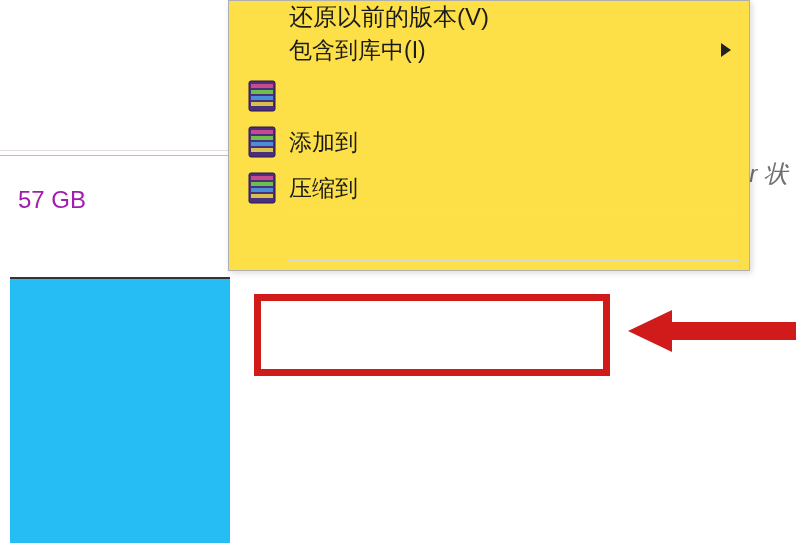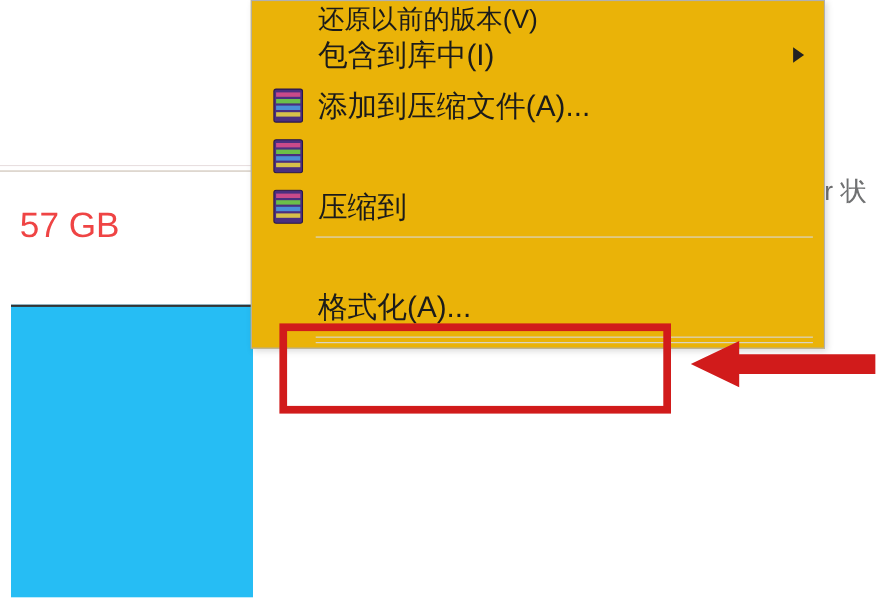--- a/index.html
+++ b/index.html
@@ -32,64 +32,65 @@
     background: #e8dfe0;
     margin-bottom: 4px;
   }
   .hr-line2 {
     height: 1px;
     background: #c9bdb0;
     margin-top: 2px;
   }
   .disk-size {
     padding: 30px 0 0 18px;
-    font-size: 32px;
-    color: #ef4444;
+    font-size: 24px;
+    color: #a21caf;
   }
   .blue-area {
     position: absolute;
     left: 10px;
     top: 277px;
     width: 220px;
     height: 266px;
     background: #26bdf4;
     border-top: 2px solid #333;
   }
   .right-status {
     position: absolute;
     right: 10px;
     top: 158px;
     font-size: 24px;
     color: #707172;
+    font-style: italic;
   }
   .context-menu {
     position: absolute;
     left: 228px;
     top: 0;
     width: 522px;
-    background: #eab308;
+    background: #fde047;
     border: 1px solid #b0b0b0;
     box-shadow: 2px 2px 6px rgba(0,0,0,0.15);
   }
   .menu-item {
     display: flex;
     align-items: center;
     height: 46px;
     padding: 0 12px 0 8px;
     position: relative;
   }
   .menu-icon-col {
     width: 50px;
     display: flex;
     align-items: center;
     justify-content: center;
   }
   .menu-label {
     flex: 1;
-    font-size: 27px;
+    font-size: 23px;
     color: #1b1b1b;
     padding-left: 2px;
   }
   .menu-arrow {
     width: 0;
     height: 0;
     border-top: 7px solid transparent;
     border-bottom: 7px solid transparent;
     border-left: 10px solid #222;
     margin-right: 6px;
@@ -167,57 +168,53 @@
     <div class="menu-item">
       <div class="menu-icon-col">
         <svg class="winrar-icon" viewBox="0 0 28 32">
           <rect x="1" y="1" width="26" height="30" rx="2" fill="#4a2f7f" stroke="#2a174a"></rect>
           <rect x="3" y="4" width="22" height="4" fill="#c94a8a"></rect>
           <rect x="3" y="10" width="22" height="4" fill="#6bbf4a"></rect>
           <rect x="3" y="16" width="22" height="4" fill="#4a8fd6"></rect>
           <rect x="3" y="22" width="22" height="4" fill="#d6c14a"></rect>
         </svg>
       </div>
-      <div class="menu-label">添加到压缩文件(A)...</div>
     </div>
 
     <div class="menu-item">
       <div class="menu-icon-col">
         <svg class="winrar-icon" viewBox="0 0 28 32">
           <rect x="1" y="1" width="26" height="30" rx="2" fill="#4a2f7f" stroke="#2a174a"></rect>
           <rect x="3" y="4" width="22" height="4" fill="#c94a8a"></rect>
           <rect x="3" y="10" width="22" height="4" fill="#6bbf4a"></rect>
           <rect x="3" y="16" width="22" height="4" fill="#4a8fd6"></rect>
           <rect x="3" y="22" width="22" height="4" fill="#d6c14a"></rect>
         </svg>
       </div>
+      <div class="menu-label">添加到</div>
     </div>
 
 
     <div class="menu-item">
       <div class="menu-icon-col">
         <svg class="winrar-icon" viewBox="0 0 28 32">
           <rect x="1" y="1" width="26" height="30" rx="2" fill="#4a2f7f" stroke="#2a174a"></rect>
           <rect x="3" y="4" width="22" height="4" fill="#c94a8a"></rect>
           <rect x="3" y="10" width="22" height="4" fill="#6bbf4a"></rect>
           <rect x="3" y="16" width="22" height="4" fill="#4a8fd6"></rect>
           <rect x="3" y="22" width="22" height="4" fill="#d6c14a"></rect>
         </svg>
       </div>
       <div class="menu-label">压缩到</div>
     </div>
 
     <div class="menu-sep"></div>
 
     <div class="gap-block"></div>
 
-    <div class="menu-item">
-      <div class="menu-icon-col"></div>
-      <div class="menu-label">格式化(A)...</div>
-    </div>
 
     <div class="menu-sep"></div>
 
 
     <div class="menu-sep"></div>
 
 
 
   </div>
 

